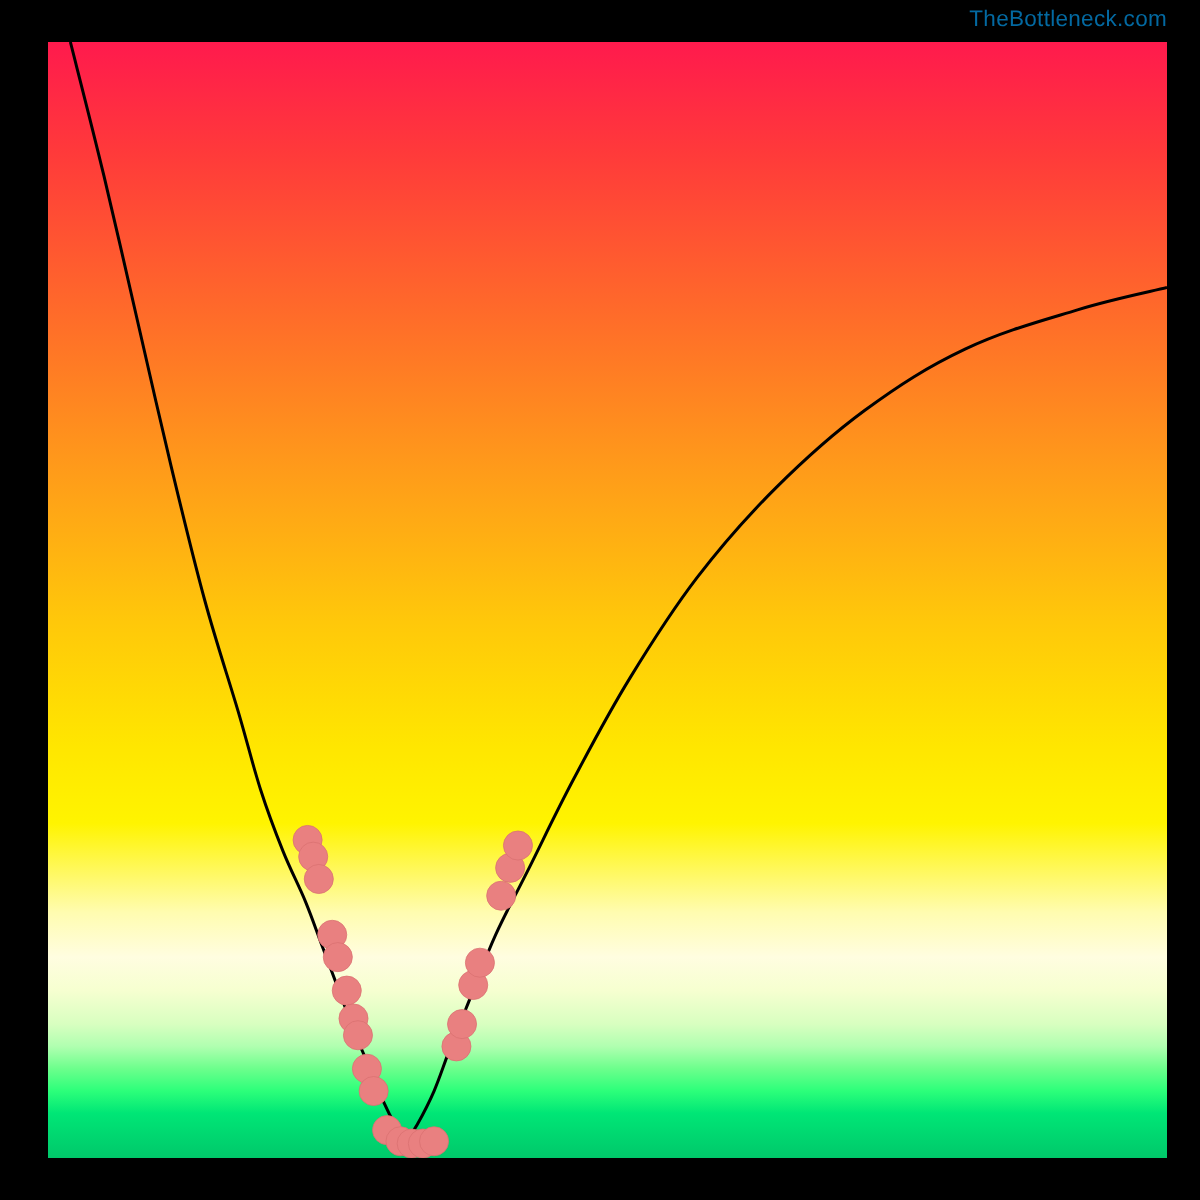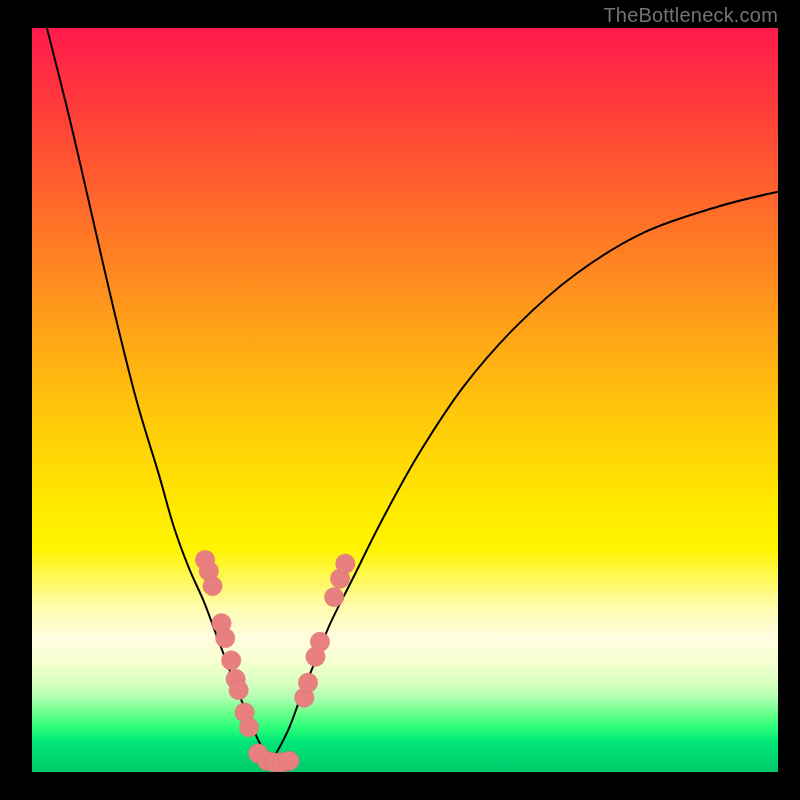--- a/index.html
+++ b/index.html
@@ -34,22 +34,22 @@
         #00e676 96%,
         #00c86a 100%
       );
       overflow: hidden;
     }
     .watermark {
       position: absolute;
       top: 4px;
       right: 22px;
       font-family: Arial, Helvetica, sans-serif;
-      font-size: 20px;
-      color: #737373;
+      font-size: 15px;
+      color: #0369a1;
       letter-spacing: 0.2px;
     }
     svg.overlay {
       position: absolute;
       left: 0; top: 0;
       width: 746px;
       height: 744px;
     }
     .curve {
       fill: none;

